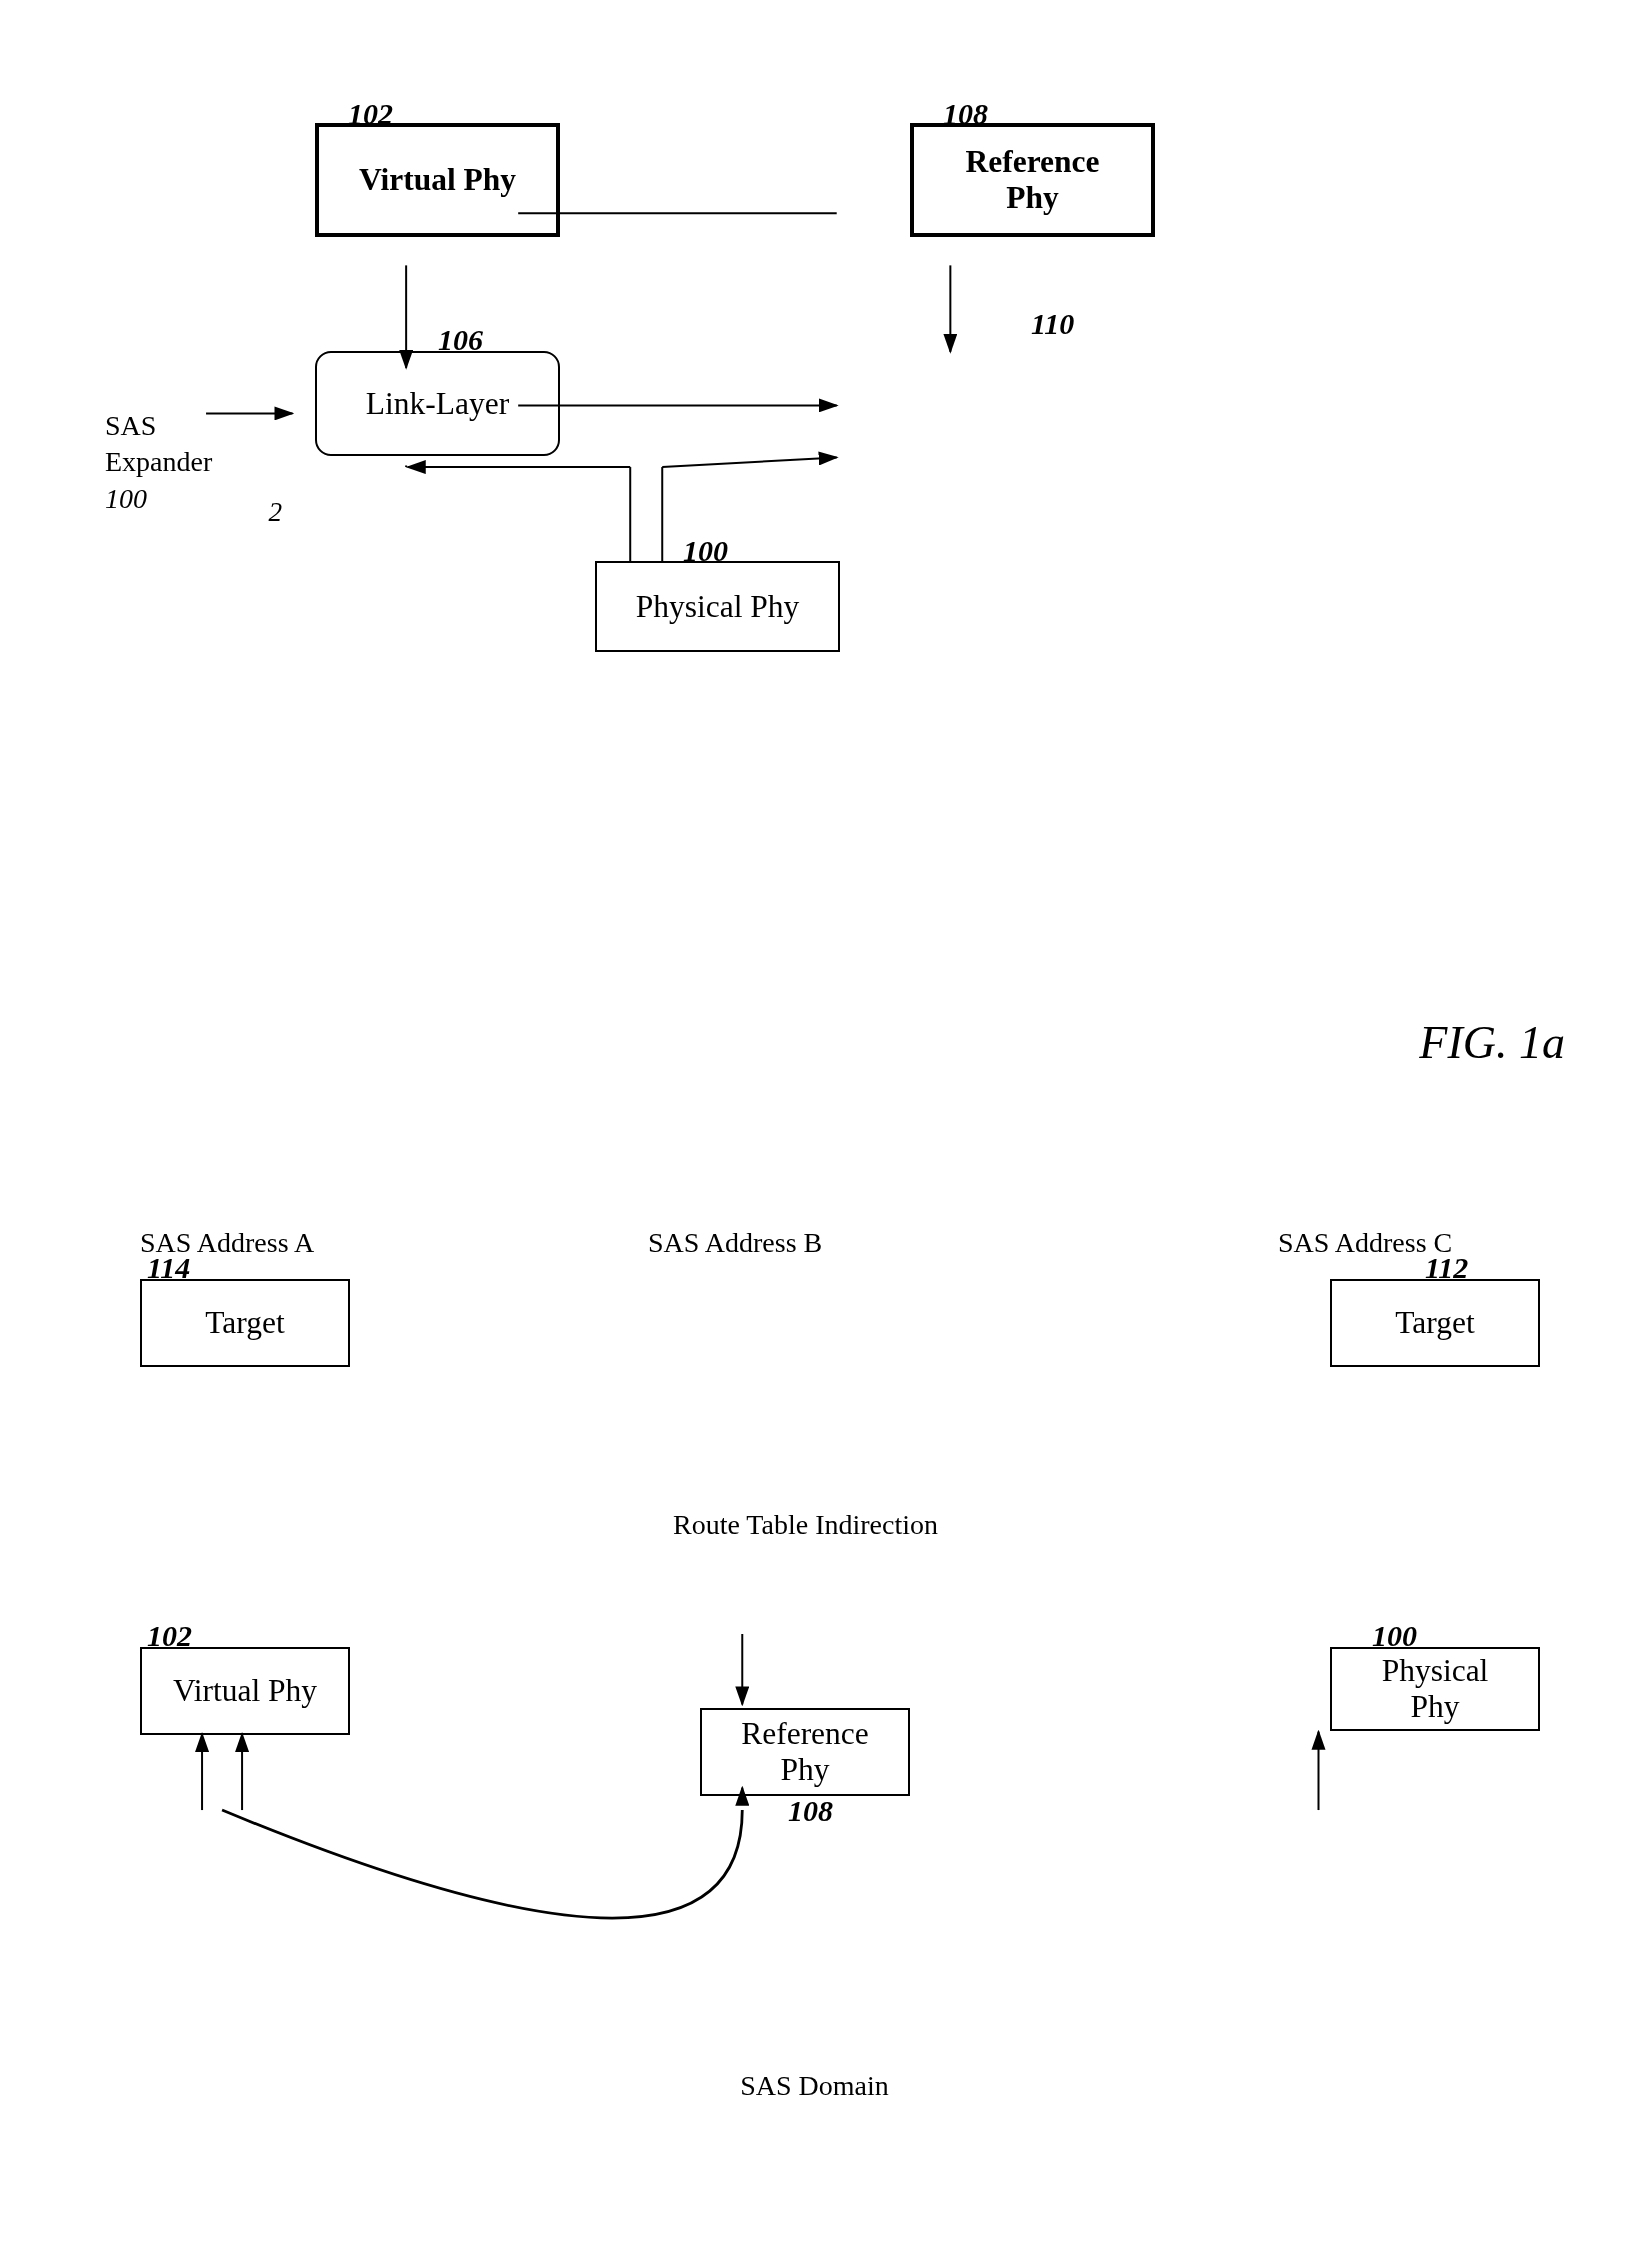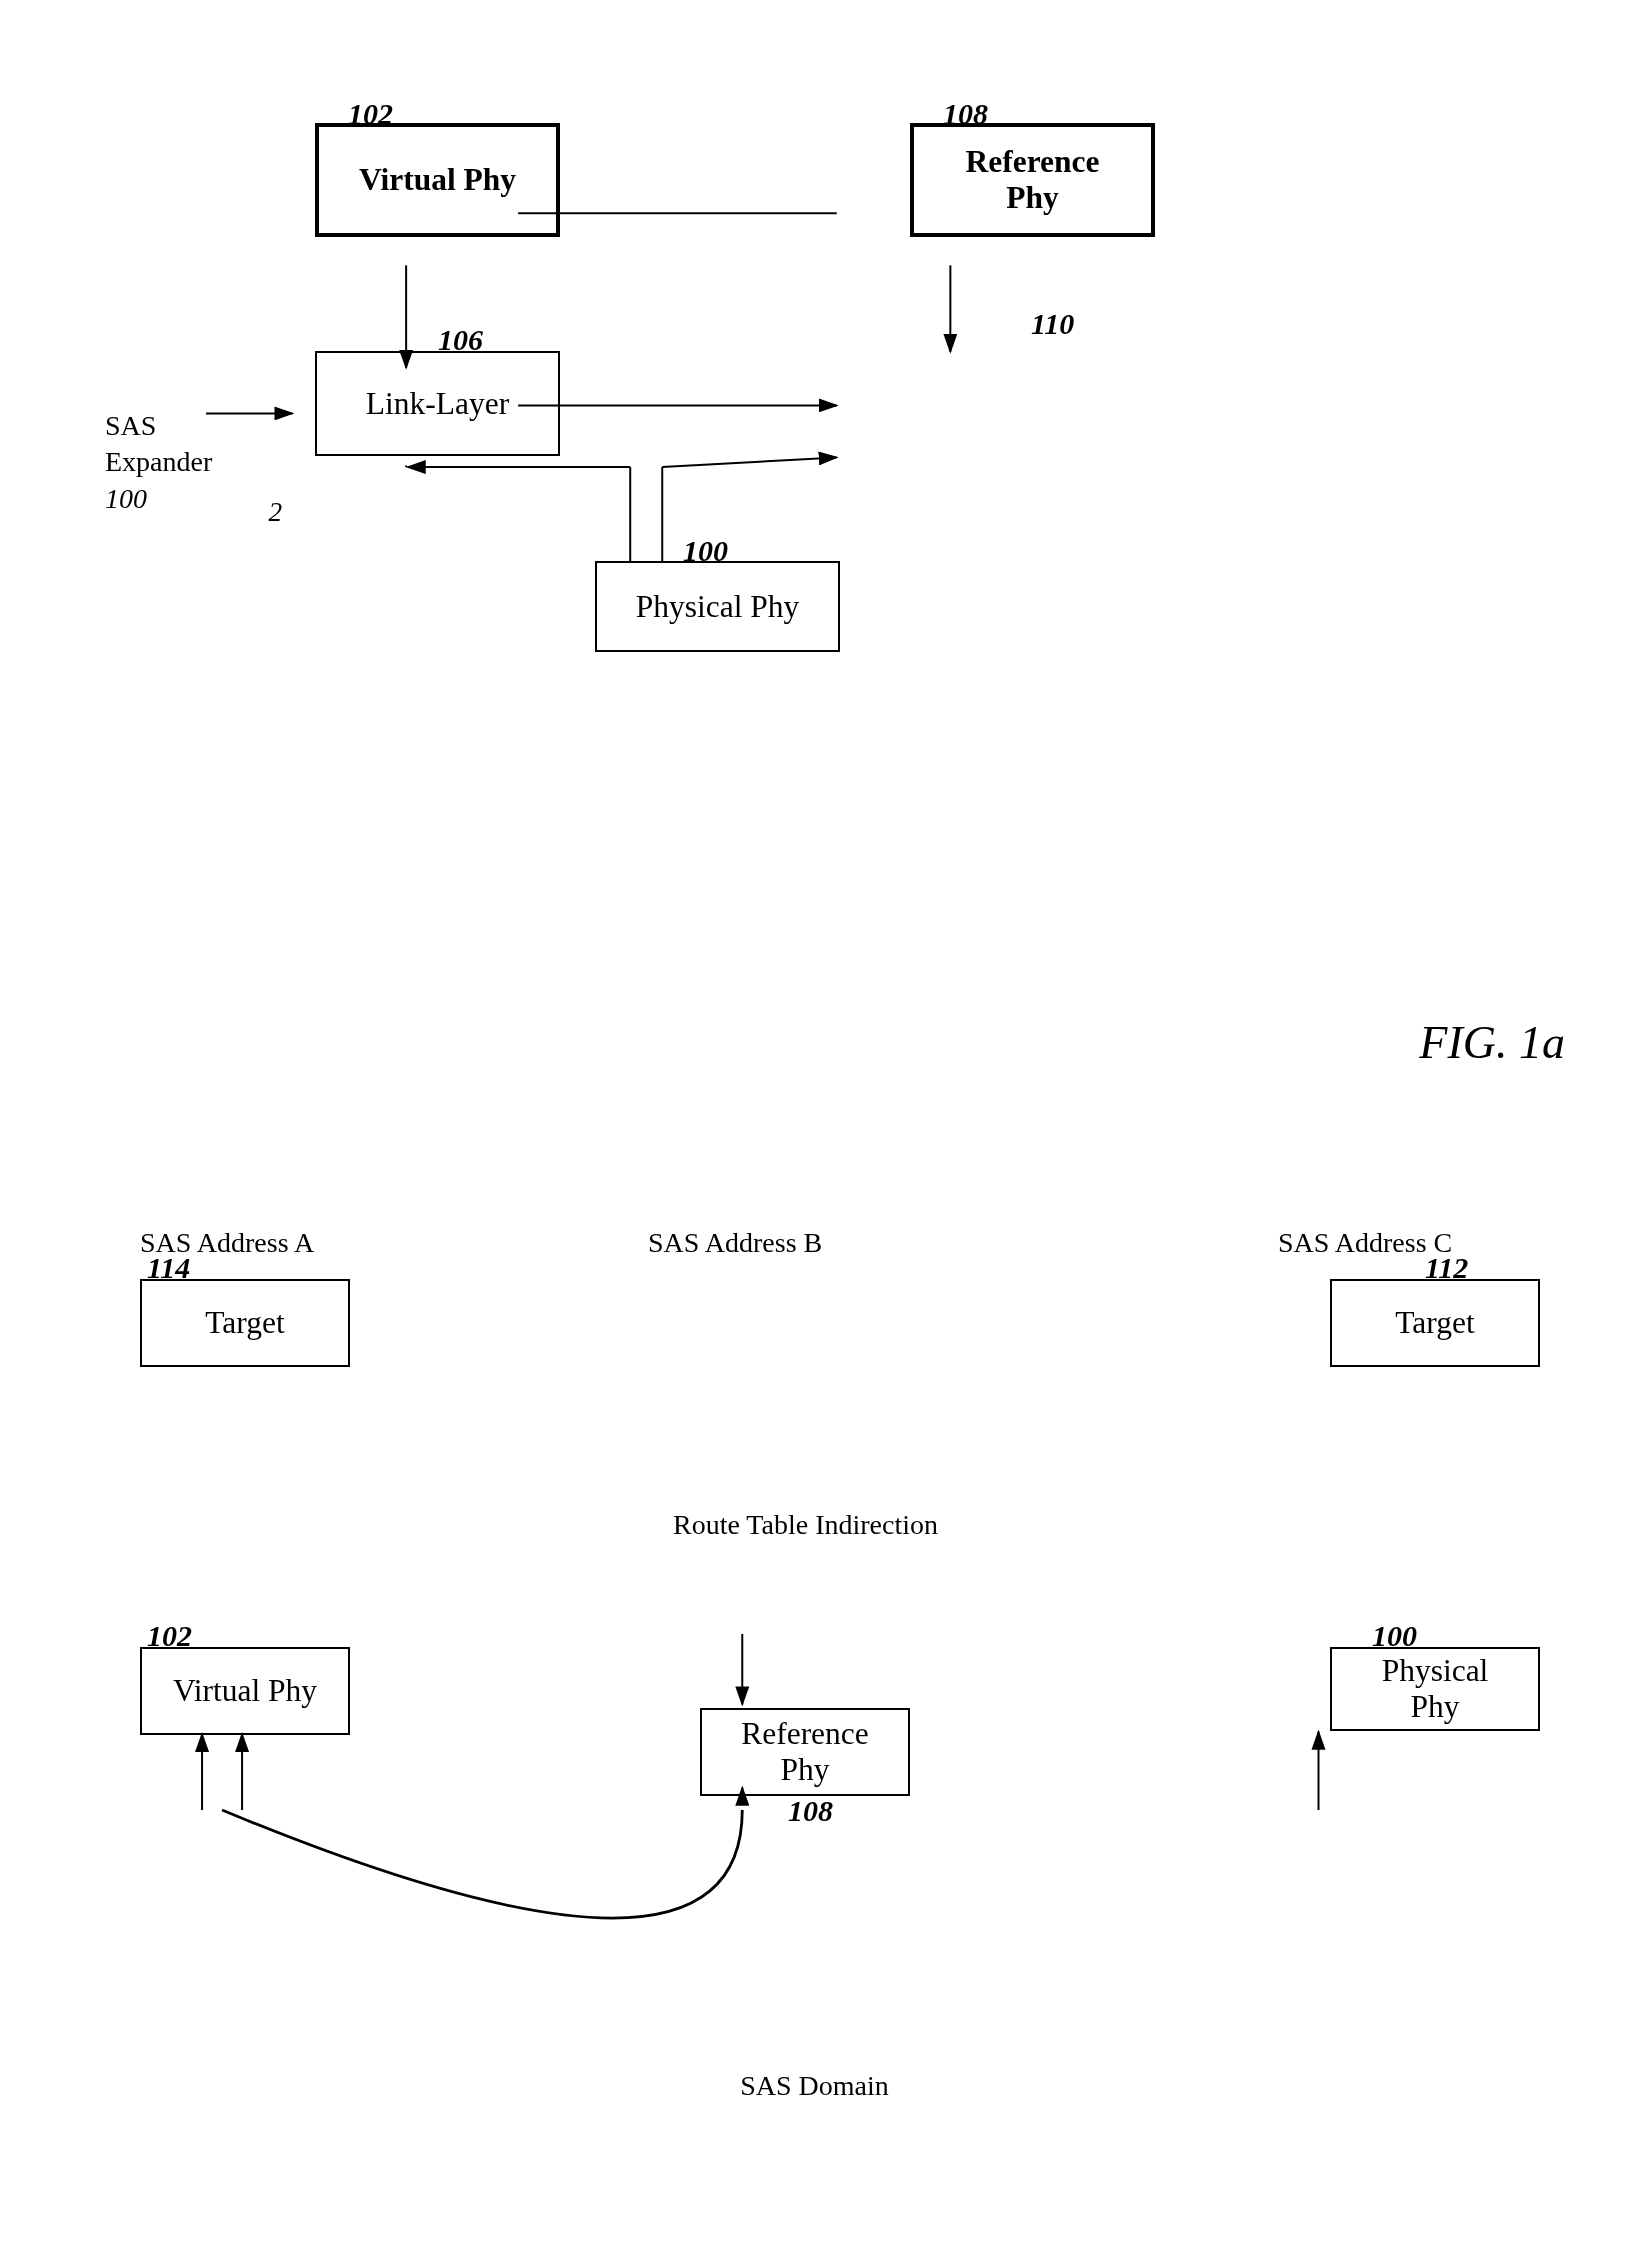--- a/index.html
+++ b/index.html
@@ -65,21 +65,21 @@
 
     
     .rphy-1a {
       left: 840px; top: 70px;
       width: 245px; height: 114px;
     }
 
     
     .linklayer-1a {
       left: 245px; top: 298px;
-      width: 245px; height: 105px;
+      width: 245px; height: 105px; border-radius: 16px;
     }
 
     
     .routeindex-1a {
       left: 840px; top: 280px;
       width: 245px; height: 114px;
     }
 
     
     .physphy-1a {

